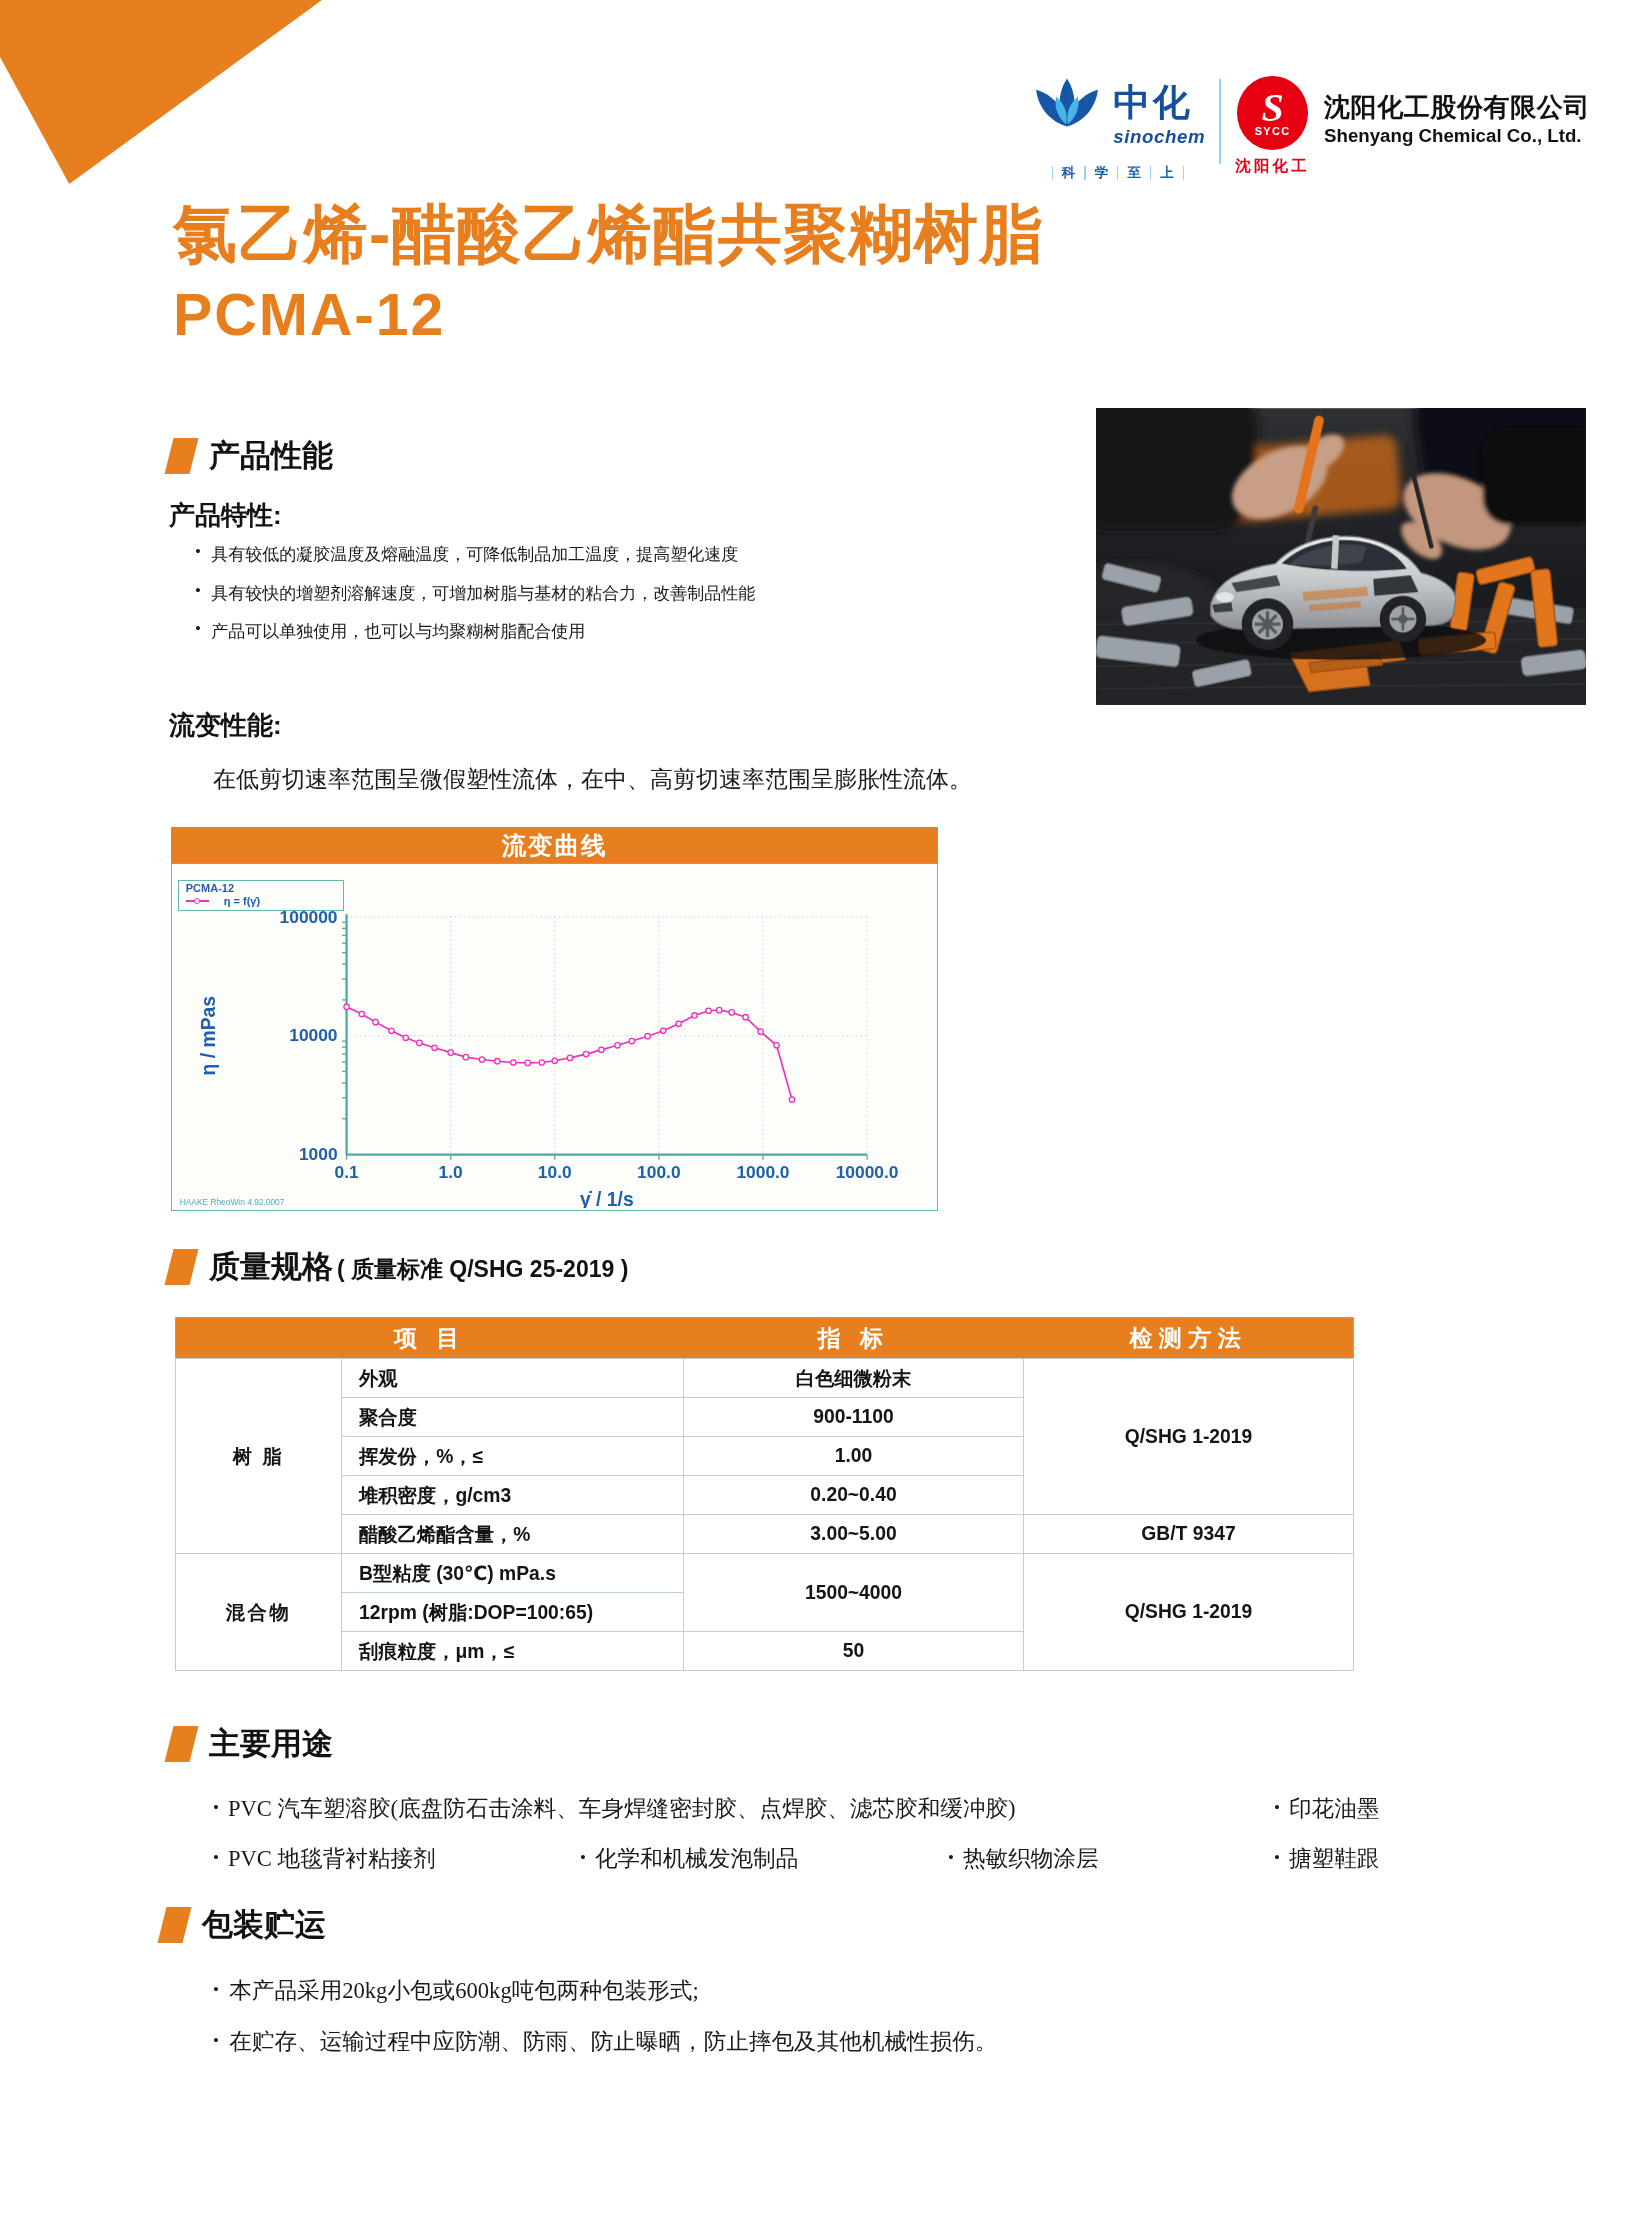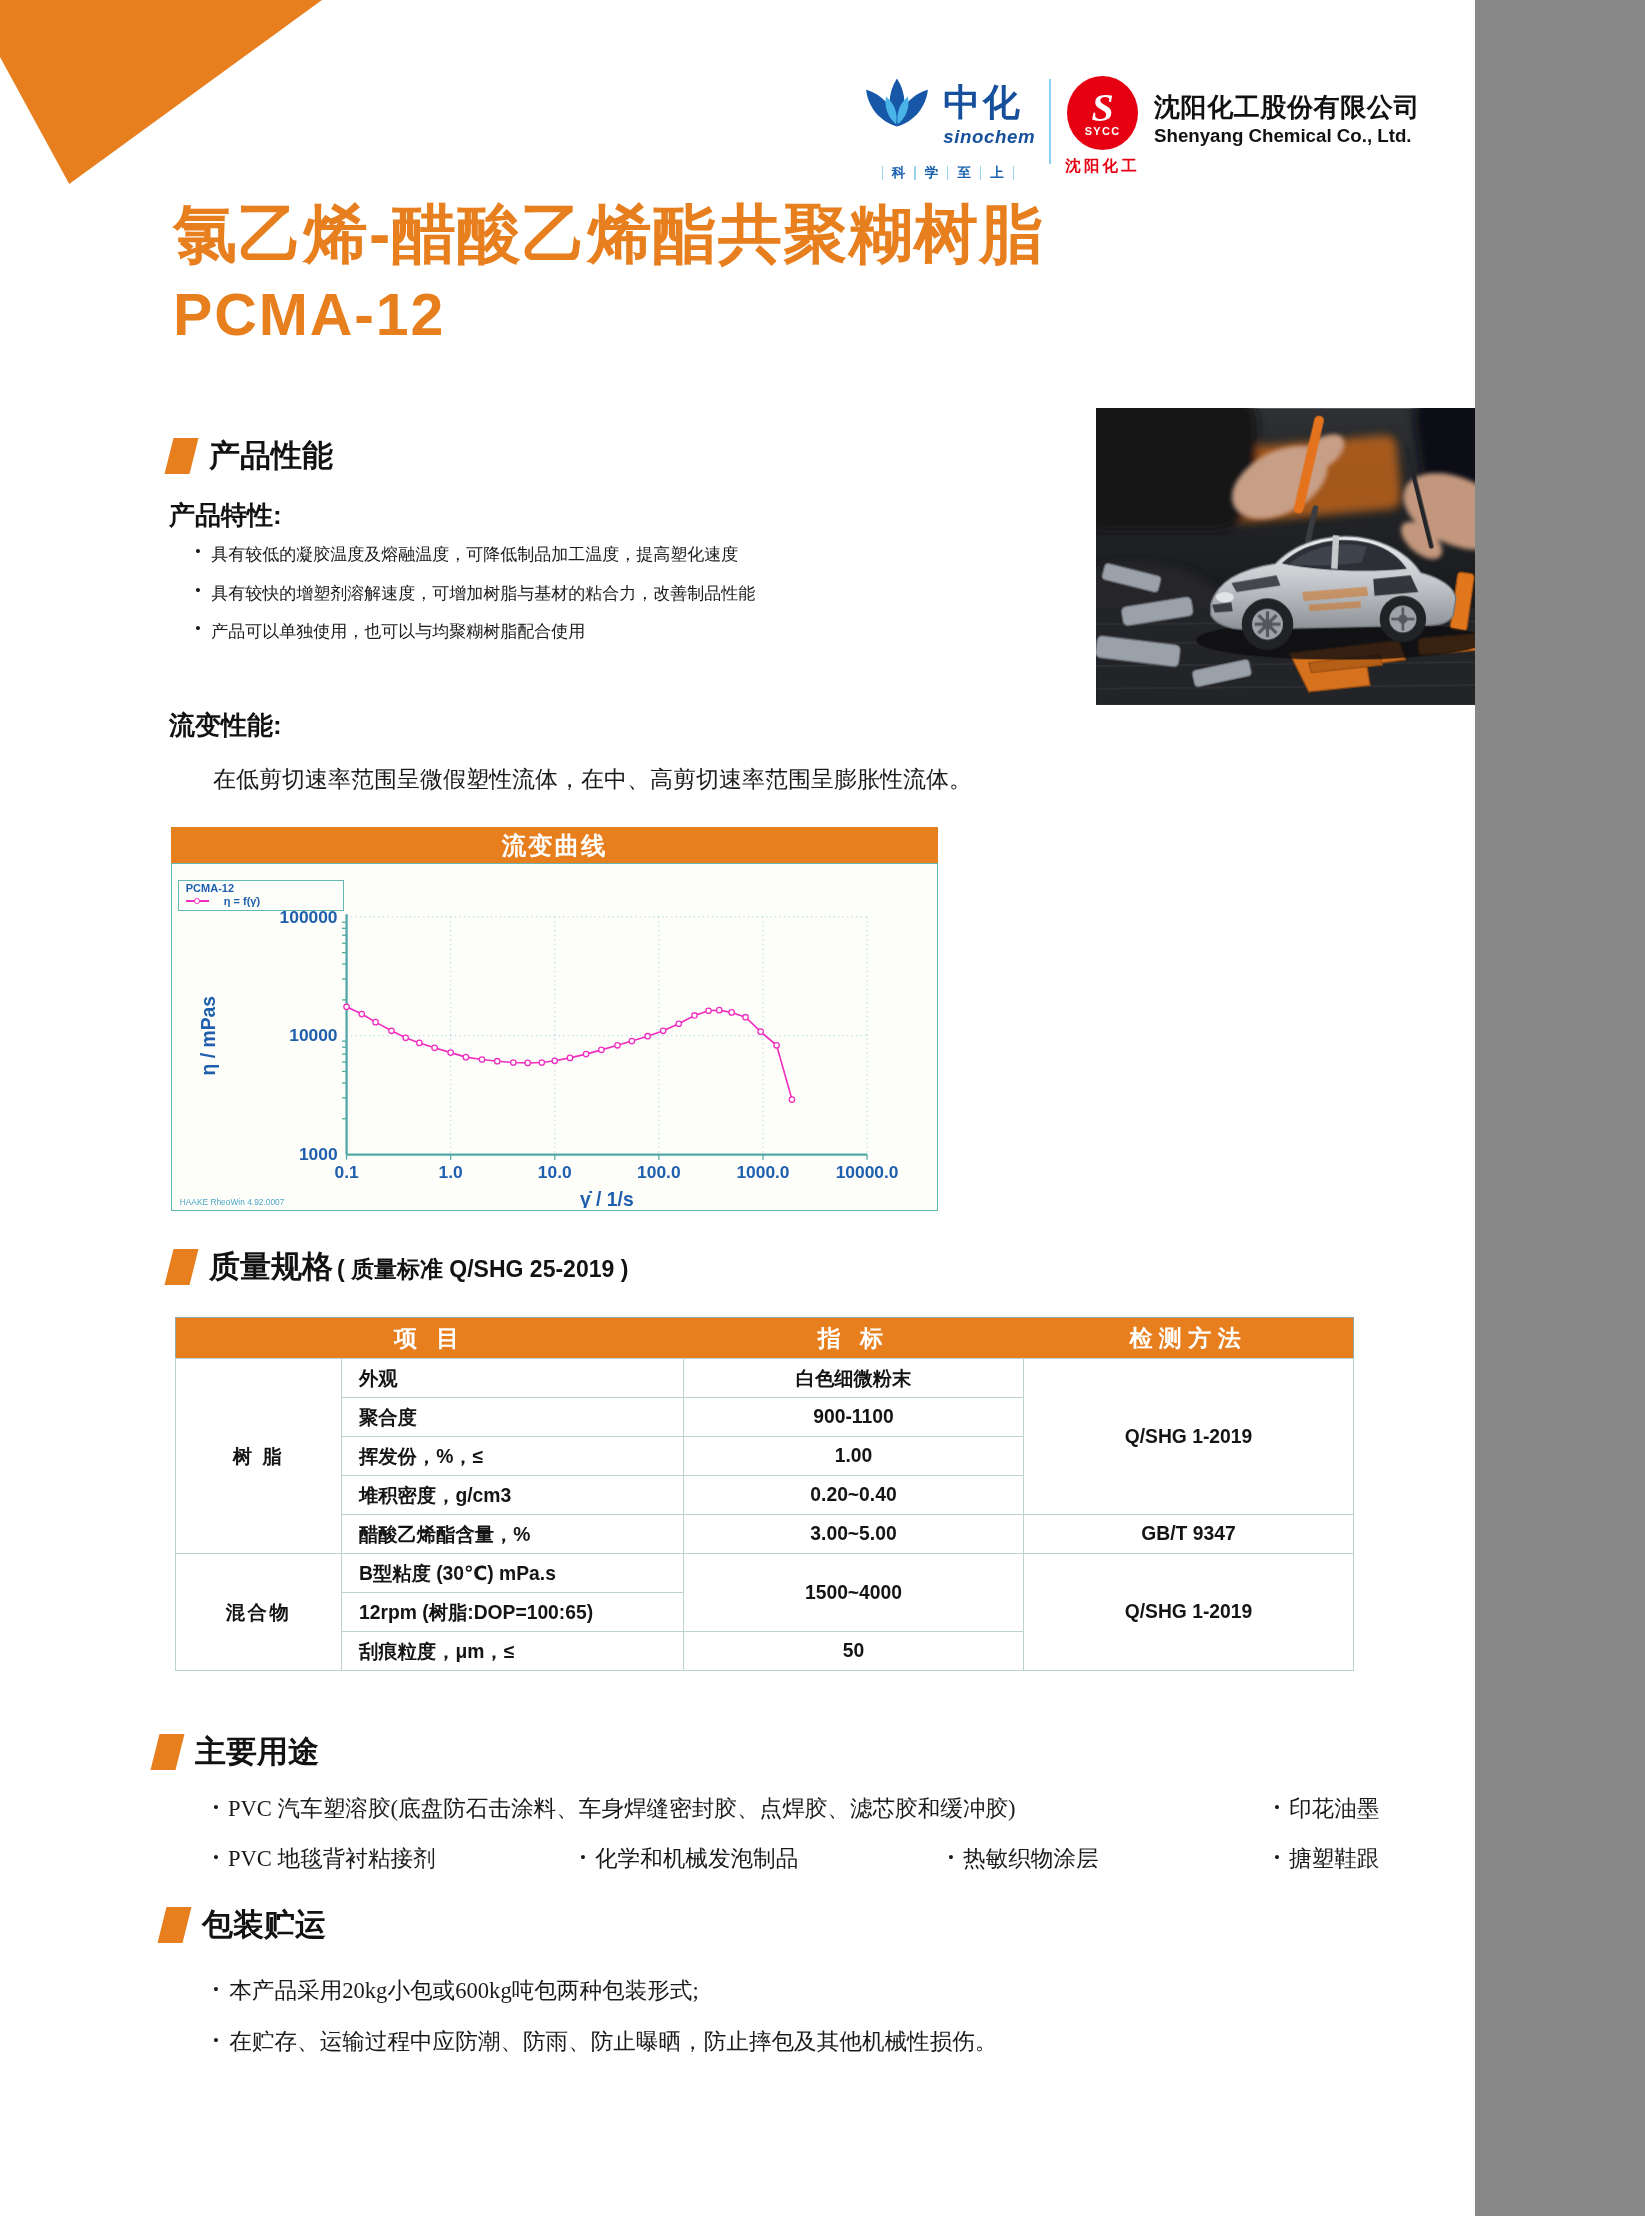--- a/index.html
+++ b/index.html
@@ -2,21 +2,21 @@
 <html style="font-size:10.3px"><head>
 <meta charset="utf-8">
 <style>
   :root{
     --orange:#E87F1E; --magenta:#F02EBE; --cblue:#1F5FAE; --teal:#56B2AE;
     --bblue:#164F9C; --lblue:#45AEE4; --red:#E60012;
   }
   *{margin:0;padding:0;box-sizing:border-box;}
   html,body{background:#888;}
   .page{
-    position:relative;width:1475px;height:2216px;background:#fff;overflow:hidden;
+    position:relative;width:1645px;height:2216px;background:#fff;overflow:hidden;
     font-family:"Liberation Sans","DejaVu Sans",sans-serif;color:#111;
   }
   
   .tri{position:absolute;left:0;top:0;width:322px;height:184px;background:var(--orange);
     clip-path:polygon(0 0,100% 0,21.5% 100%,0 31%);}
   
   .brand{position:absolute;top:76px;right:55px;display:flex;align-items:flex-start;gap:14px;}
   .sino{display:flex;flex-direction:column;align-items:center;}
   .sino-top{display:flex;align-items:center;gap:9px;}
   .sino-names{display:flex;flex-direction:column;align-items:flex-start;line-height:1;}
@@ -395,21 +395,21 @@
       <tr>
         <td class="name">12rpm (树脂:DOP=100:65)</td>
       </tr>
       <tr>
         <td class="name">刮痕粒度，μm，≤</td>
         <td class="val">50</td>
       </tr>
     </tbody>
   </table>
 
-  <div class="sec" style="left:155px;top:1723px;margin-top:8px;">
+  <div class="sec" style="left:169px;top:1723px;">
     <span class="mark"></span>
     <h2>主要用途</h2>
   </div>
   <div class="uses">
     <span class="uitem" style="left:44px;top:0;">PVC 汽车塑溶胶(底盘防石击涂料、车身焊缝密封胶、点焊胶、滤芯胶和缓冲胶)</span>
     <span class="uitem" style="left:1105px;top:0;">印花油墨</span>
     <span class="uitem" style="left:44px;top:50px;">PVC 地毯背衬粘接剂</span>
     <span class="uitem" style="left:411px;top:50px;">化学和机械发泡制品</span>
     <span class="uitem" style="left:779px;top:50px;">热敏织物涂层</span>
     <span class="uitem" style="left:1105px;top:50px;">搪塑鞋跟</span>

